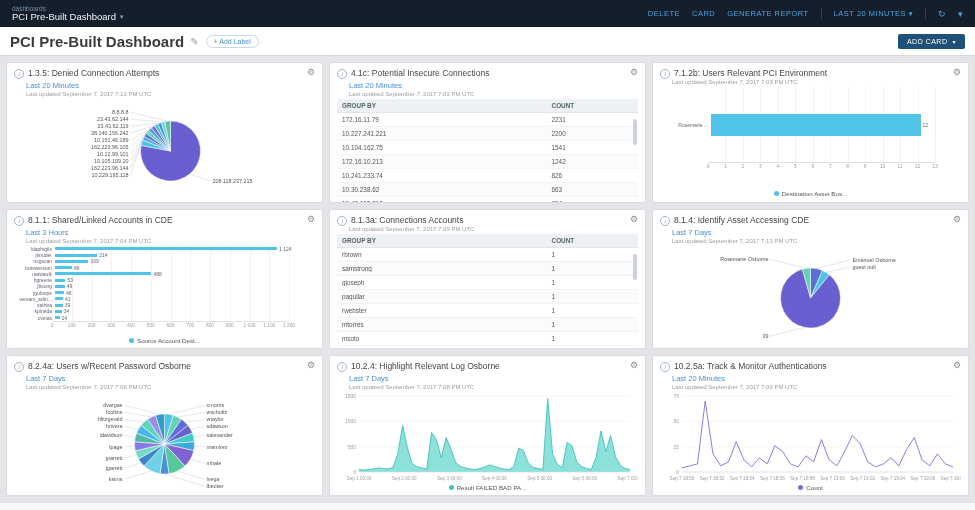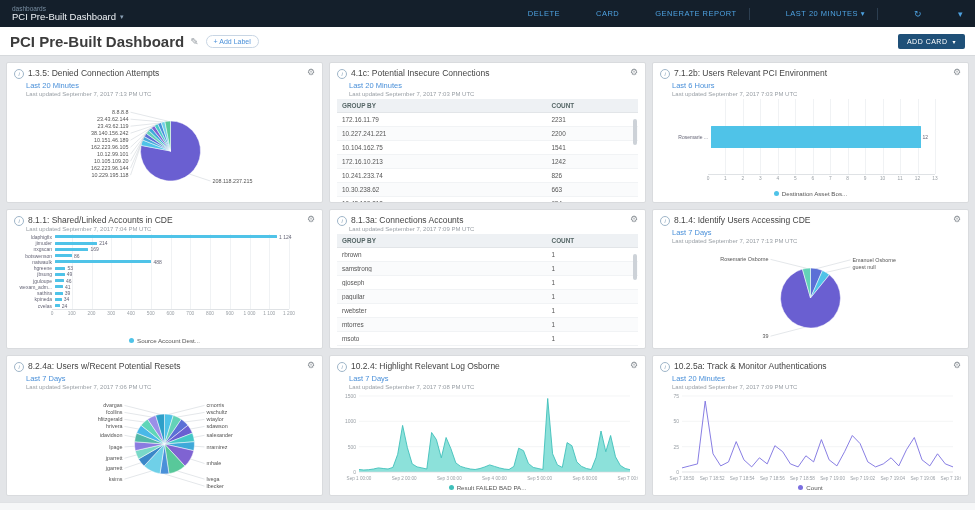--- a/index.html
+++ b/index.html
@@ -8,21 +8,21 @@
     font-family:"Liberation Sans",sans-serif;-webkit-font-smoothing:antialiased;
   }
   
   .topbar{height:27px;background:#141f2b;display:flex;align-items:center;justify-content:space-between;padding:0 12px;box-sizing:border-box;}
   .tb-left{display:flex;flex-direction:column;justify-content:center;line-height:1.1;}
   .breadcrumb{font-size:6.5px;color:#7a8fa3;cursor:pointer;}
   .tb-title-row{display:flex;align-items:center;gap:4px;}
   .tb-title{font-size:9.5px;color:#eef2f6;}
   .tb-caret{font-size:7px;color:#8aa0b5;cursor:pointer;}
   .tb-actions{display:flex;align-items:center;gap:12px;}
-  .tb-action{font-size:7.5px;color:#4da1e0;letter-spacing:.5px;cursor:pointer;white-space:nowrap;margin-left:24px;}
+  .tb-action{font-size:7.5px;color:#4da1e0;letter-spacing:.5px;cursor:pointer;white-space:nowrap;}
   .tb-sep{width:1px;height:12px;background:#2c3e50;}
   .tb-icon{font-size:9px;}
   
   .header{height:29px;background:#ffffff;border-bottom:1px solid #d6d9dc;display:flex;align-items:center;padding:0 10px;box-sizing:border-box;}
   .page-title{font-size:15px;font-weight:bold;color:#3c3c3c;}
   .pencil-icon{font-size:10px;color:#9aa0a6;margin:0 7px 0 6px;cursor:pointer;}
   .add-label-btn{font-size:7px;color:#4a90d9;border:1px solid #c9d6e4;border-radius:9px;padding:2px 7px;cursor:pointer;background:#fff;}
   .add-card-btn{margin-left:auto;background:#1f5078;color:#fff;font-size:7px;letter-spacing:.5px;padding:4px 9px;border-radius:2px;cursor:pointer;display:flex;align-items:center;gap:5px;}
   .ac-caret{font-size:6px;}
   
@@ -190,21 +190,20 @@
         <div class="scroll-thumb"></div>
       </div>
   </div>
 
   <div class="card">
     <div class="card-head">
       <span class="info-icon">i</span>
       <span class="card-title">7.1.2b: Users Relevant PCI Environment</span>
       <span class="gear-icon">⚙</span>
     </div>
-    <div class="time-range">Last 6 Hours</div>
     <div class="updated">Last updated September 7, 2017 7:03 PM UTC</div>
     <div class="chart">
         <div class="barwrap" style="height: 75px;">
           <div class="vline" style="left: 65.4615px;"></div>
           <div class="vline" style="left: 82.9231px;"></div>
           <div class="vline" style="left: 100.385px;"></div>
           <div class="vline" style="left: 117.846px;"></div>
           <div class="vline" style="left: 135.308px;"></div>
           <div class="vline" style="left: 152.769px;"></div>
           <div class="vline" style="left: 170.231px;"></div>
@@ -243,20 +242,21 @@
         </div>
       </div>
   </div>
 
   <div class="card">
     <div class="card-head">
       <span class="info-icon">i</span>
       <span class="card-title">8.1.1: Shared/Linked Accounts in CDE</span>
       <span class="gear-icon">⚙</span>
     </div>
+    <div class="time-range">Last 3 Hours</div>
     <div class="updated">Last updated September 7, 2017 7:04 PM UTC</div>
     <div class="chart">
         <div class="barwrap" style="height: 75px;">
           <div class="vline" style="left: 57.75px;"></div>
           <div class="vline" style="left: 77.5px;"></div>
           <div class="vline" style="left: 97.25px;"></div>
           <div class="vline" style="left: 117px;"></div>
           <div class="vline" style="left: 136.75px;"></div>
           <div class="vline" style="left: 156.5px;"></div>
           <div class="vline" style="left: 176.25px;"></div>
@@ -391,21 +391,21 @@
             <span class="tc2">1</span>
           </div>
         </div>
         <div class="scroll-thumb"></div>
       </div>
   </div>
 
   <div class="card">
     <div class="card-head">
       <span class="info-icon">i</span>
-      <span class="card-title">8.1.4: Identify Users Accessing CDE</span>
+      <span class="card-title">8.1.4: Identify Asset Accessing CDE</span>
       <span class="gear-icon">⚙</span>
     </div>
     <div class="time-range">Last 7 Days</div>
     <div class="updated">Last updated September 7, 2017 7:13 PM UTC</div>
     <div class="chart">
         <svg width="301" height="100">
           <path d="M150.5,52 L150.5,22 A30,30 0 0 1 162.45203269538726,24.483660954836413 Z" fill="#5b6fd6" stroke="#ffffff" stroke-width="0.5"></path>
           <path d="M150.5,52 L162.45203269538726,24.483660954836413 A30,30 0 0 1 169.43263832978158,28.728661278867406 Z" fill="#4fc3e8" stroke="#ffffff" stroke-width="0.5"></path>
           <path d="M150.5,52 L169.43263832978158,28.728661278867406 A30,30 0 1 1 142.40609686528927,23.112481379566024 Z" fill="#6a5fd1" stroke="#ffffff" stroke-width="0.5"></path>
           <path d="M150.5,52 L142.40609686528927,23.112481379566024 A30,30 0 0 1 150.5,22 Z" fill="#63d2b8" stroke="#ffffff" stroke-width="0.5"></path>
@@ -417,21 +417,21 @@
           <text x="192.5" y="15.61572058038941" text-anchor="start" font-size="5.4" fill="#555555">Emanuel Osborne</text>
           <line x1="166.08751850106302" y1="26.367417863605343" x2="190.5" y2="20.81572058038941" stroke="#c9ced4" stroke-width="0.5"></line>
           <text x="192.5" y="22.61572058038941" text-anchor="start" font-size="5.4" fill="#555555">guest null</text>
         </svg>
       </div>
   </div>
 
   <div class="card">
     <div class="card-head">
       <span class="info-icon">i</span>
-      <span class="card-title">8.2.4a: Users w/Recent Potential Resets</span>
+      <span class="card-title">8.2.4a: Users w/Recent Password Osborne</span>
       <span class="gear-icon">⚙</span>
     </div>
     <div class="time-range">Last 7 Days</div>
     <div class="updated">Last updated September 7, 2017 7:06 PM UTC</div>
     <div class="chart">
         <svg width="301" height="100">
           <path d="M150.5,52 L150.5,22 A30,30 0 0 1 159.34265523232713,23.332815826415775 Z" fill="#4fc3e8" stroke="#ffffff" stroke-width="0.5"></path>
           <path d="M150.5,52 L159.34265523232713,23.332815826415775 A30,30 0 0 1 167.39960174190867,27.212836770520152 Z" fill="#63d2b8" stroke="#ffffff" stroke-width="0.5"></path>
           <path d="M150.5,52 L167.39960174190867,27.212836770520152 A30,30 0 0 1 173.9549444740409,33.29530594423799 Z" fill="#5b6fd6" stroke="#ffffff" stroke-width="0.5"></path>
           <path d="M150.5,52 L173.9549444740409,33.29530594423799 A30,30 0 0 1 178.4262124593261,41.03976926900814 Z" fill="#6a5fd1" stroke="#ffffff" stroke-width="0.5"></path>

